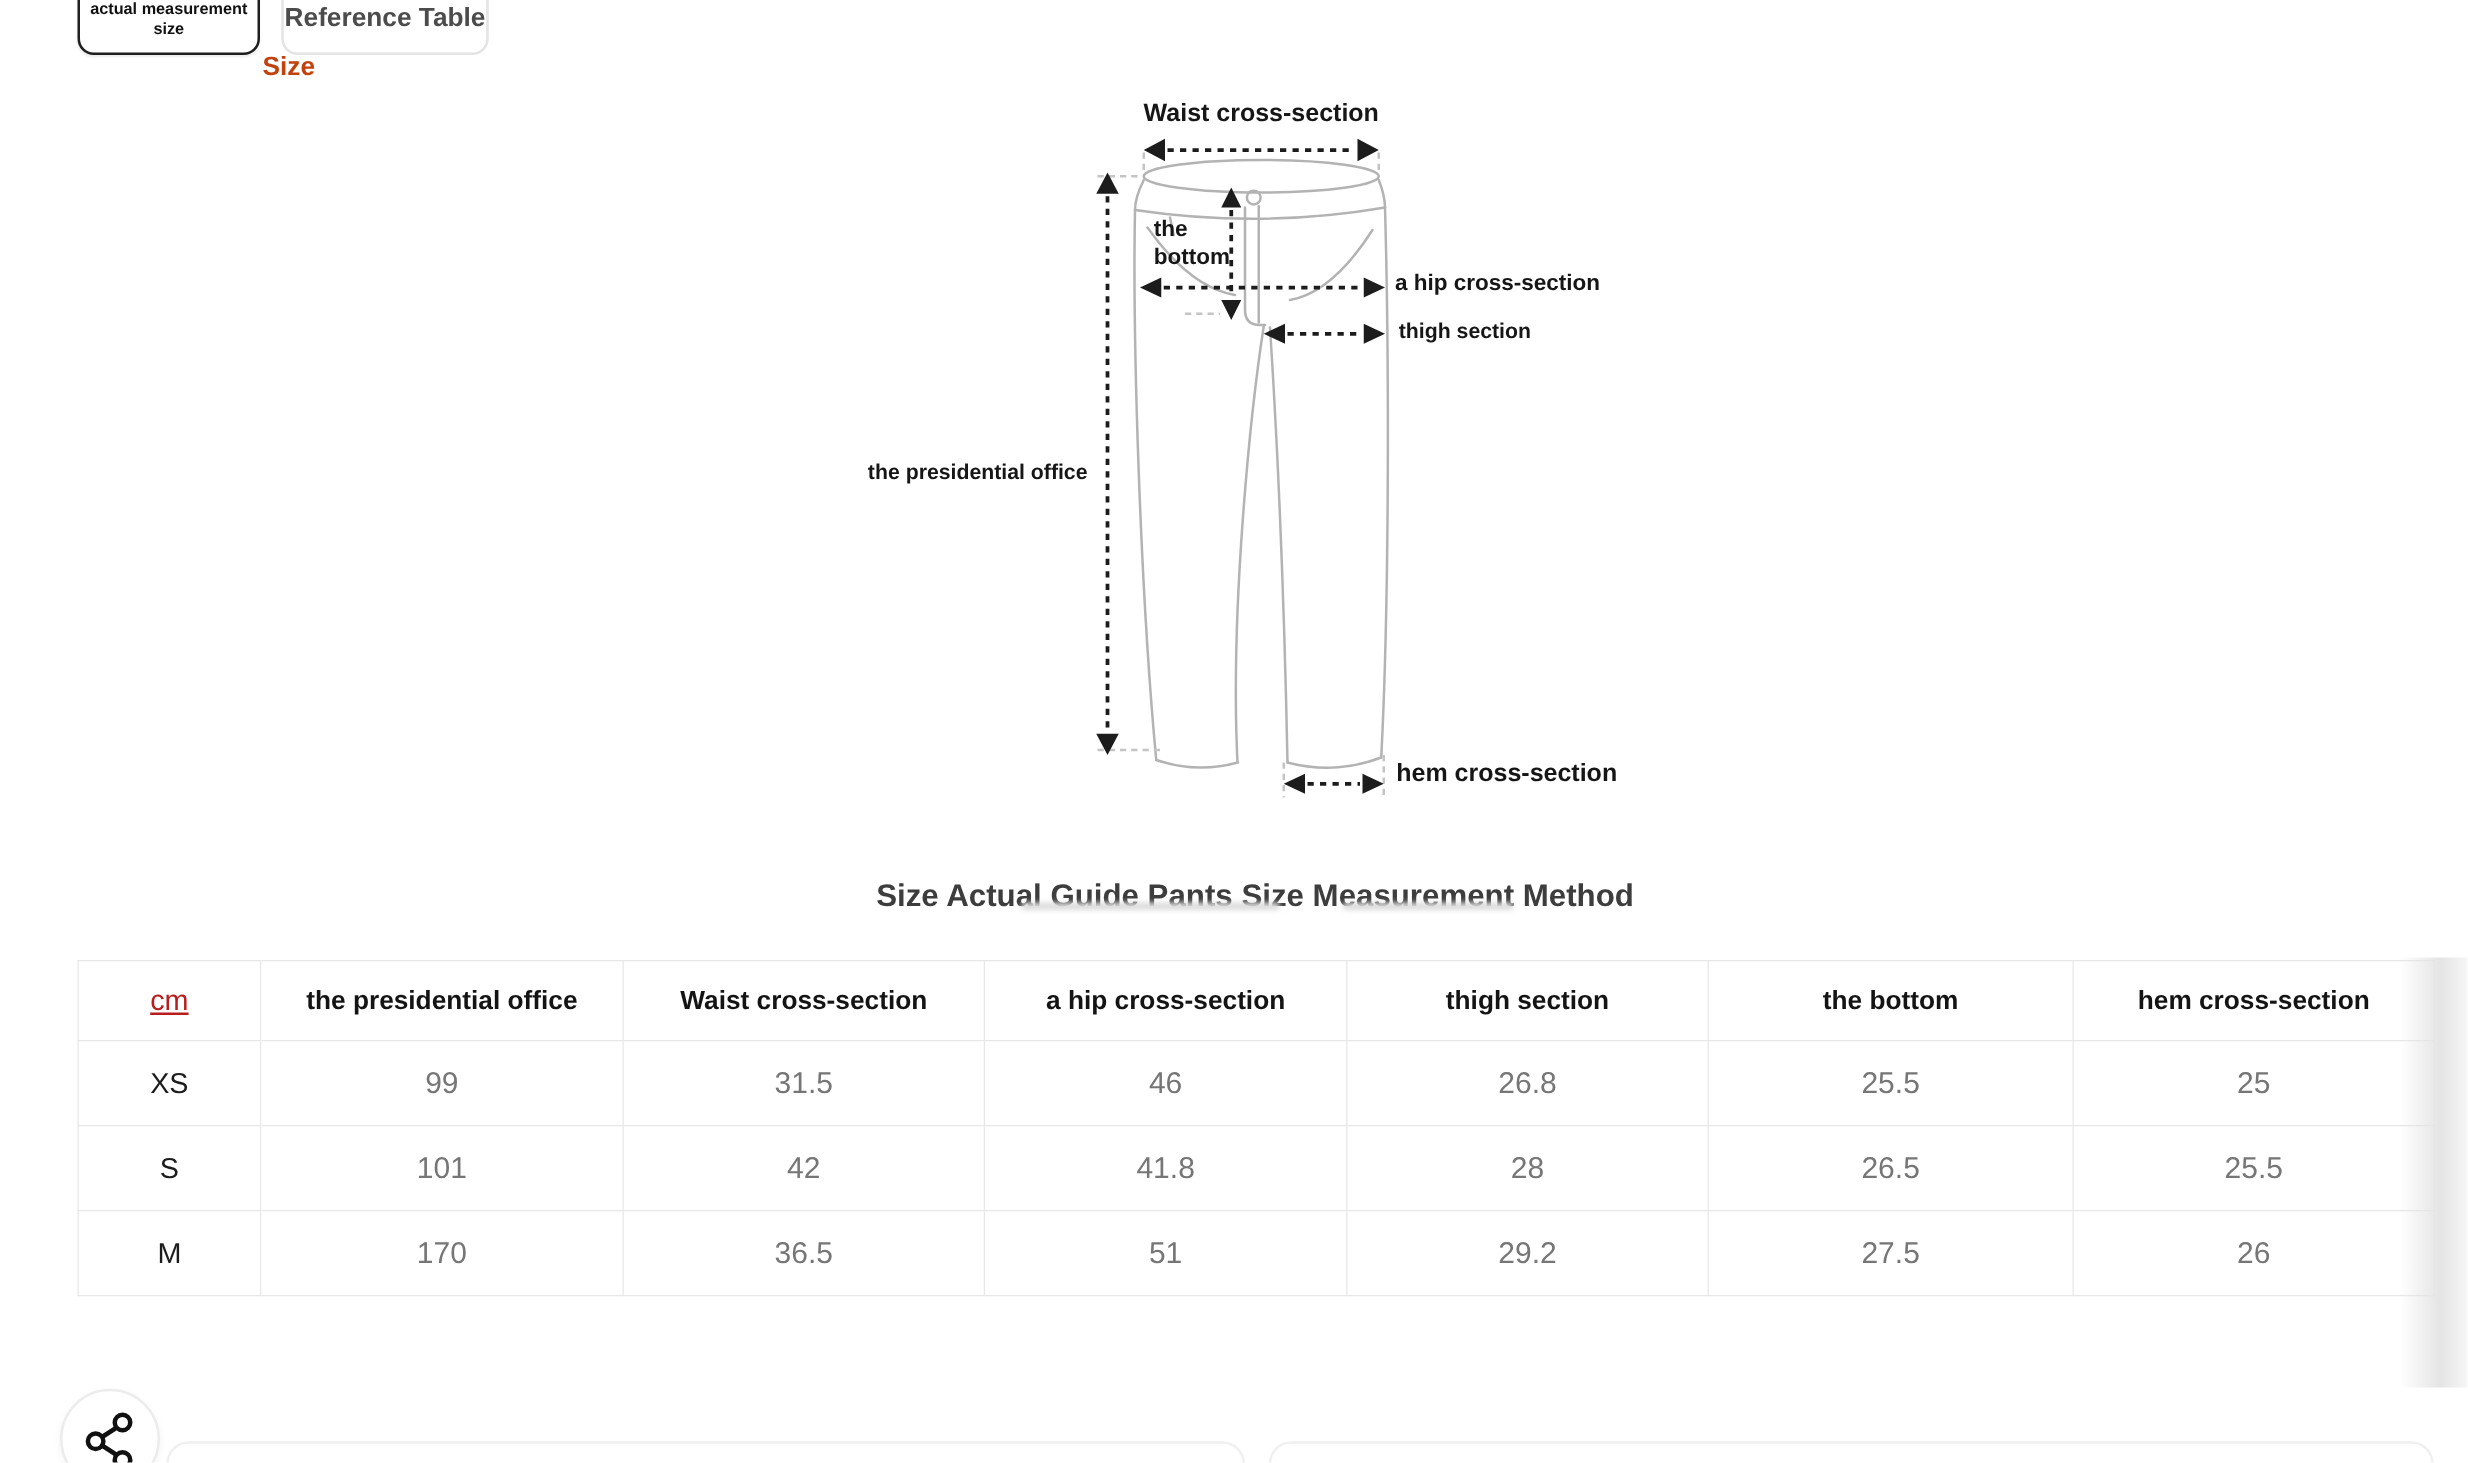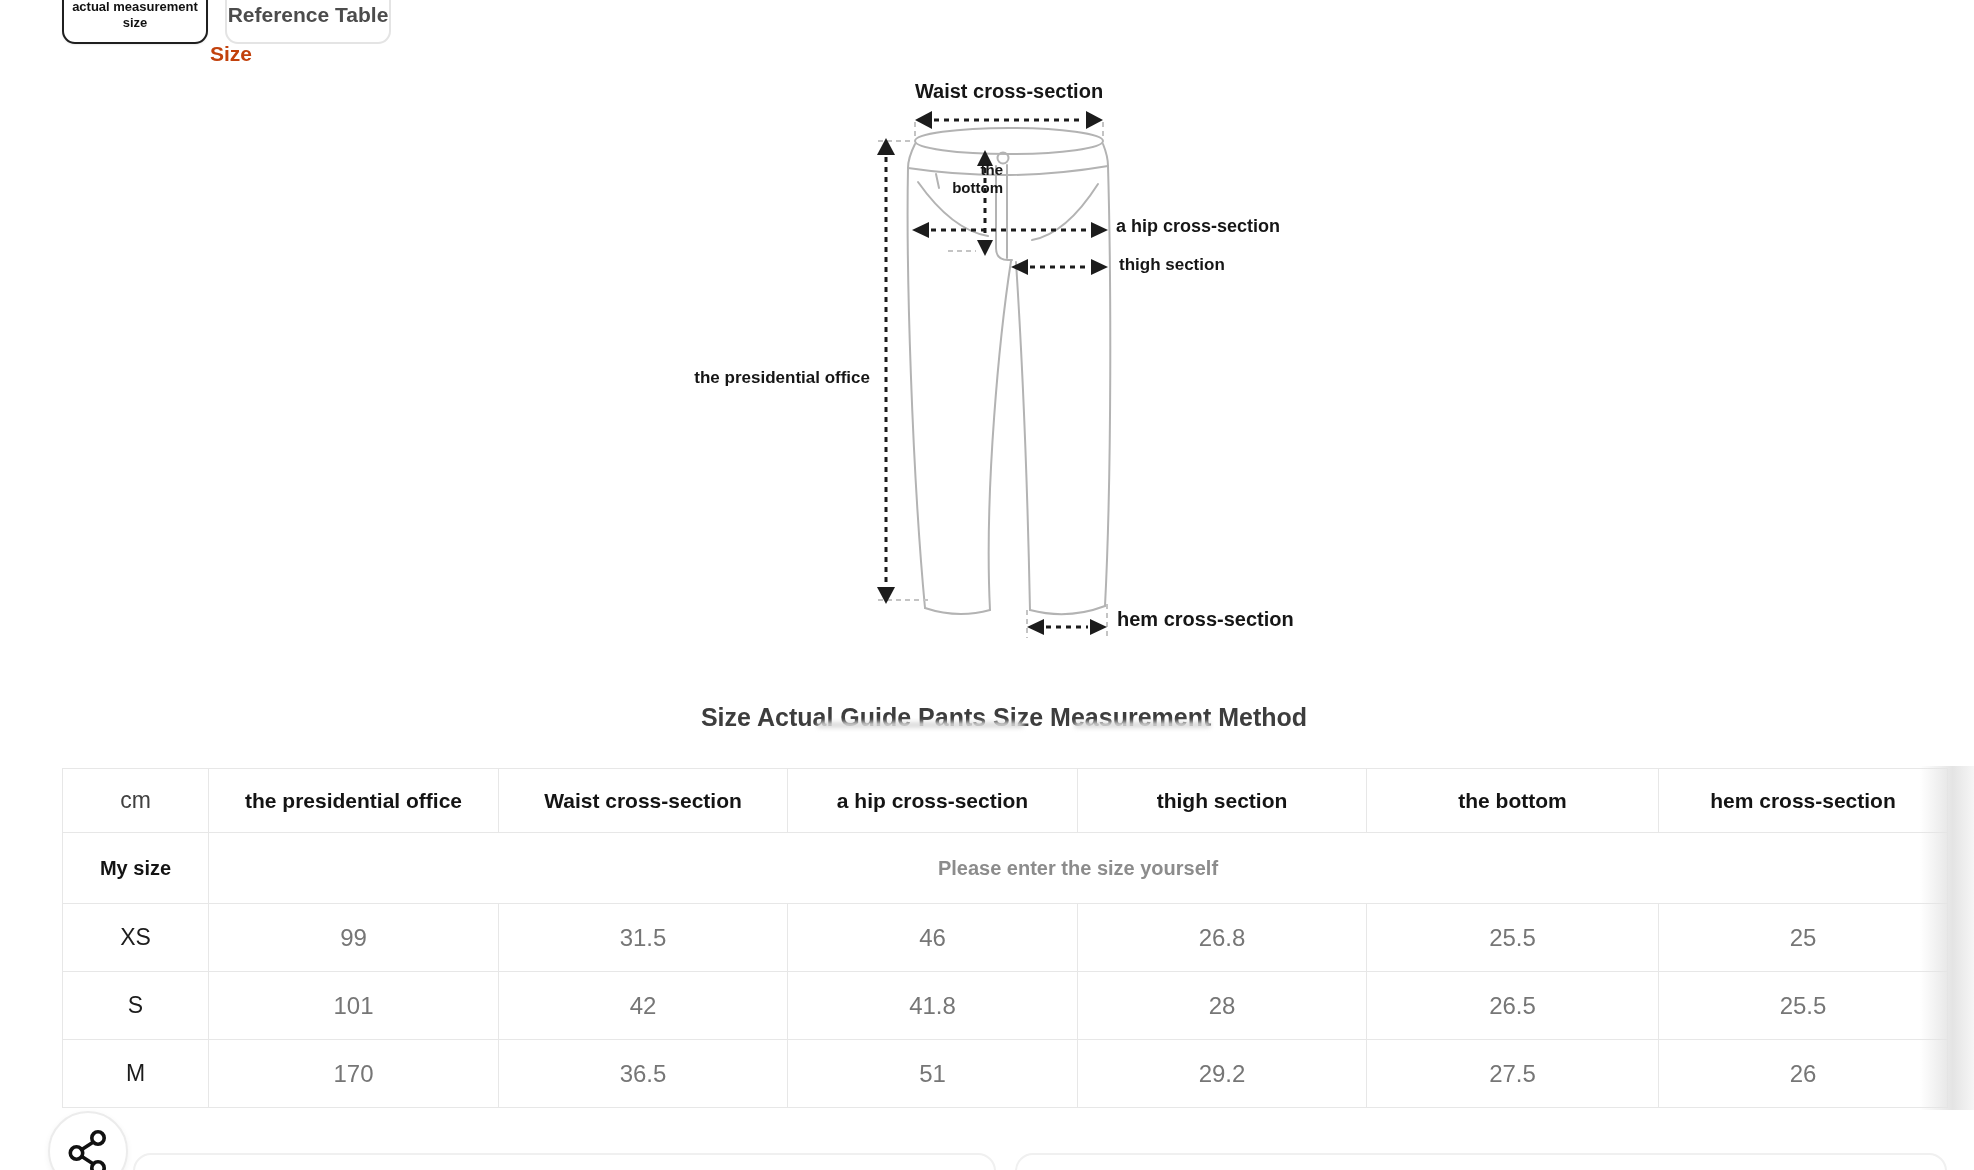--- a/index.html
+++ b/index.html
@@ -24,21 +24,21 @@
     font-size:21px; font-weight:bold; color:#4c4c4c;
   }
   .size-heading {
     position:absolute; left:210px; top:42px; font-size:21px; font-weight:bold; color:#c2410c;
   }
   
   .diagram { position:absolute; left:560px; top:70px; width:790px; height:600px; }
   .diagram svg { position:absolute; left:0; top:0; }
   .dlabel { position:absolute; font-weight:bold; color:#161616; white-space:nowrap; }
   .lbl-waist { left:299px; top:10px; width:300px; text-align:center; font-size:20px; }
-  .lbl-rise  { left:363px; top:91px; width:80px; text-align:right; font-size:15px; line-height:1.2; }
+  .lbl-rise  { left:363px; top:103px; width:80px; text-align:left; font-size:18px; line-height:1.2; }
   .lbl-hip   { left:556px; top:146px; font-size:18px; }
   .lbl-thigh { left:559px; top:185px; font-size:17px; }
   .lbl-length{ left:95px;  top:298px; width:215px; text-align:right; font-size:17px; }
   .lbl-hem   { left:557px; top:538px; font-size:20px; }
   
   .guide-title {
     position:absolute; left:504px; top:691px; width:1000px; text-align:center;
     font-size:25px; font-weight:bold; color:#3d3d3d;margin-top:12px;
   }
   .smudge { position:absolute; height:6px; background:#dcdcdc; filter:blur(2px); border-radius:3px; }
@@ -46,21 +46,21 @@
   .smudge-2 { left:1074px; top:722px; width:137px; }
   
   .size-table {
     position:absolute; left:62px; top:768px; width:1885px;
     border-collapse:collapse; table-layout:fixed; background:#fff;
   }
   .size-table td, .size-table th { border:1px solid #e7e7e7; text-align:center; vertical-align:middle; }
   .size-table tr.hdr   { height:64px; }
   .size-table tr.mine  { height:71px; }
   .size-table tr.datar { height:68px; }
-  .th-unit { font-size:23px; font-weight:400; color:#404040; }
+  .th-unit { font-size:23px; font-weight:400; color:#b91c1c;text-decoration:underline; }
   .th-col  { font-size:21px; font-weight:bold; color:#141414; }
   .td-size { font-size:23px; font-weight:400; color:#1c1c1c; }
   .td-mysize { font-size:20px; font-weight:bold; color:#141414; }
   .td-placeholder { font-size:20px; font-weight:bold; color:#8c8c8c; cursor:text; }
   .td-val  { font-size:24px; font-weight:400; color:#767676; }
   .table-fade {
     position:absolute; left:1920px; top:766px; width:54px; height:344px;
     background:linear-gradient(to right, rgba(232,232,232,0) 0%, #e4e4e4 60%, #f6f6f6 100%);
     pointer-events:none;
   }
@@ -172,24 +172,20 @@
   <tbody>
       <tr class="hdr">
     <th class="th-unit">cm</th>
     <th class="th-col">the presidential office</th>
     <th class="th-col">Waist cross-section</th>
     <th class="th-col">a hip cross-section</th>
     <th class="th-col">thigh section</th>
     <th class="th-col">the bottom</th>
     <th class="th-col">hem cross-section</th>
   </tr>
-  <tr class="mine">
-    <td class="td-mysize">My size</td>
-    <td class="td-placeholder" colspan="6">Please enter the size yourself</td>
-  </tr>
   <tr class="datar">
     <td class="td-size">XS</td>
     <td class="td-val">99</td>
     <td class="td-val">31.5</td>
     <td class="td-val">46</td>
     <td class="td-val">26.8</td>
     <td class="td-val">25.5</td>
     <td class="td-val">25</td>
   </tr>
   <tr class="datar">

